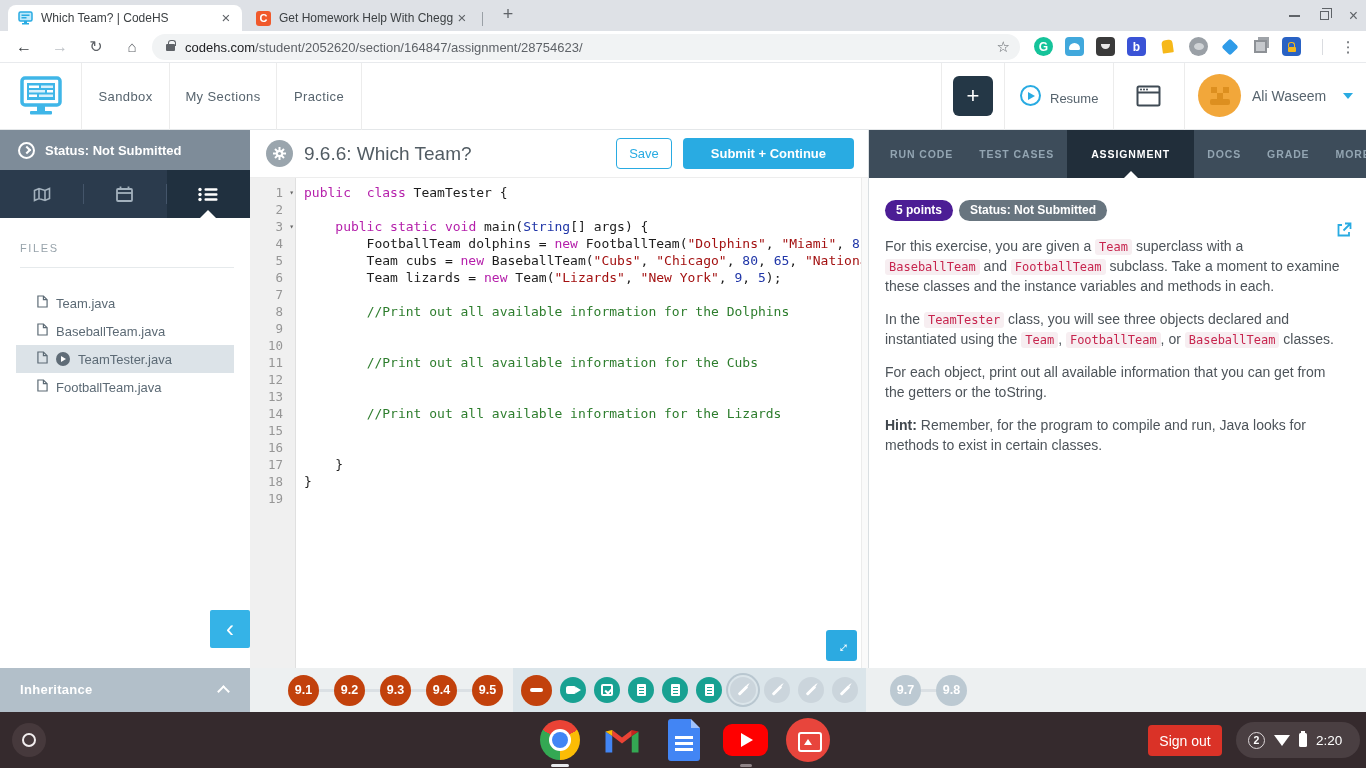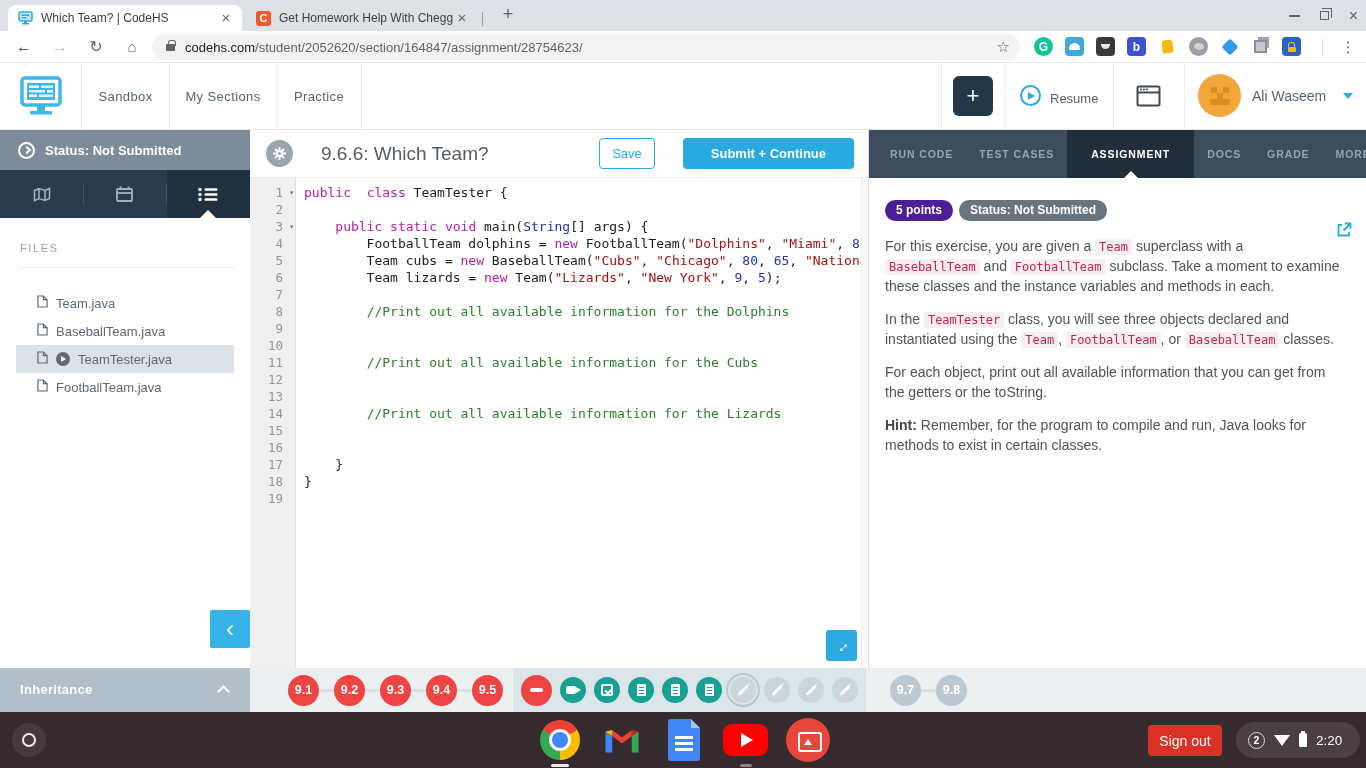--- a/index.html
+++ b/index.html
@@ -109,21 +109,21 @@
   .file-row { height:28px; display:flex; align-items:center; padding-left:21px; margin:0 16px; font-size:13px; color:#5c6a75; gap:8px; }
   .file-row.sel { background:#dce3e8; }
   .run-ic { width:14px; height:14px; border-radius:50%; background:#5f6c77; position:relative; flex:0 0 auto; }
   .run-ic::after { content:""; position:absolute; left:5px; top:4px; border-left:5px solid #fff;
                    border-top:3px solid transparent; border-bottom:3px solid transparent; }
   .collapse-btn { position:absolute; left:210px; top:480px; width:40px; height:38px; background:#35b3e7; border:none;
                   color:#fff; font-size:24px; border-radius:2px; line-height:34px; }
   .collapse-btn::before { content:"‹"; }
 
   
-  .ed-header { height:48px; display:flex; align-items:center; padding:0 14px 0 16px; gap:28px; border-bottom:1px solid #ededed; }
+  .ed-header { height:48px; display:flex; align-items:center; padding:0 14px 0 16px; gap:11px; border-bottom:1px solid #ededed; }
   .gear { width:27px; height:27px; border-radius:50%; background:#9aa5ad; display:flex; align-items:center; justify-content:center; flex:0 0 auto; }
   .ed-title { font-size:19px; color:#525c63; flex:1; white-space:nowrap; overflow:hidden; }
   .save-btn { height:31px; padding:0 12px; background:#fff; border:1px solid #29abe2; border-radius:4px;
               color:#29abe2; font-size:13px; font-family:inherit; }
   .submit-btn { height:31px; padding:0 28px; background:#29abe2; border:none; border-radius:4px;
                 color:#fff; font-size:13px; font-weight:bold; font-family:inherit; }
   .ed-body { position:relative; height:490px; display:flex; }
   .gutter { width:46px; background:#f0f0f0; border-right:1px solid #e0e0e0; padding-top:6px;
             font:12.5px/17px "DejaVu Sans Mono",monospace; color:#969696; }
   .gln { height:17px; text-align:right; padding-right:12px; position:relative; }
@@ -163,21 +163,21 @@
   .mod-caret { position:absolute; right:22px; top:19px; width:9px; height:9px;
                border-left:2px solid #fff; border-top:2px solid #fff; transform:rotate(45deg); }
   .prog { position:absolute; left:250px; right:0; top:0; height:44px; background:#edf0f1; display:flex; align-items:center; }
   .pg { display:flex; align-items:center; gap:15px; position:relative; }
   .pg::before { content:""; position:absolute; left:12px; right:12px; top:50%; margin-top:-1.5px; height:3px; background:#dbe0e4; }
   .pg1 { margin-left:38px; }
   .pg2 { margin-left:24px; }
   .hl { display:flex; align-items:center; gap:8px; height:44px; background:#dbe5ea; padding:0 8px; margin-left:10px; }
   .pcirc { position:relative; z-index:1; width:31px; height:31px; border-radius:50%;
            display:flex; align-items:center; justify-content:center; color:#fff; font-weight:bold; font-size:12.5px; flex:0 0 auto; }
-  .cy { background:#ef4444; }
+  .cy { background:#c2410c; }
   .cgray { background:#bcc9d2; }
   .ct { width:26px; height:26px; background:#18a192; }
   .cp { width:26px; height:26px; background:#cbd5dc; }
   .cp.ring { box-shadow:0 0 0 2px #dbe5ea,0 0 0 4px #b9c7d0; }
   .g-dash { width:13px; height:3.5px; background:#fff; border-radius:2px; }
   .g-video { width:10px; height:8px; background:#fff; border-radius:2px; position:relative; margin-right:4px; }
   .g-video::after { content:""; position:absolute; left:10px; top:1px; border-left:5px solid #fff;
                     border-top:3px solid transparent; border-bottom:3px solid transparent; }
   .g-check { width:12px; height:12px; border:2px solid #fff; border-radius:2px; position:relative; }
   .g-check::after { content:""; position:absolute; left:1.5px; top:1.5px; width:5px; height:2.5px;

